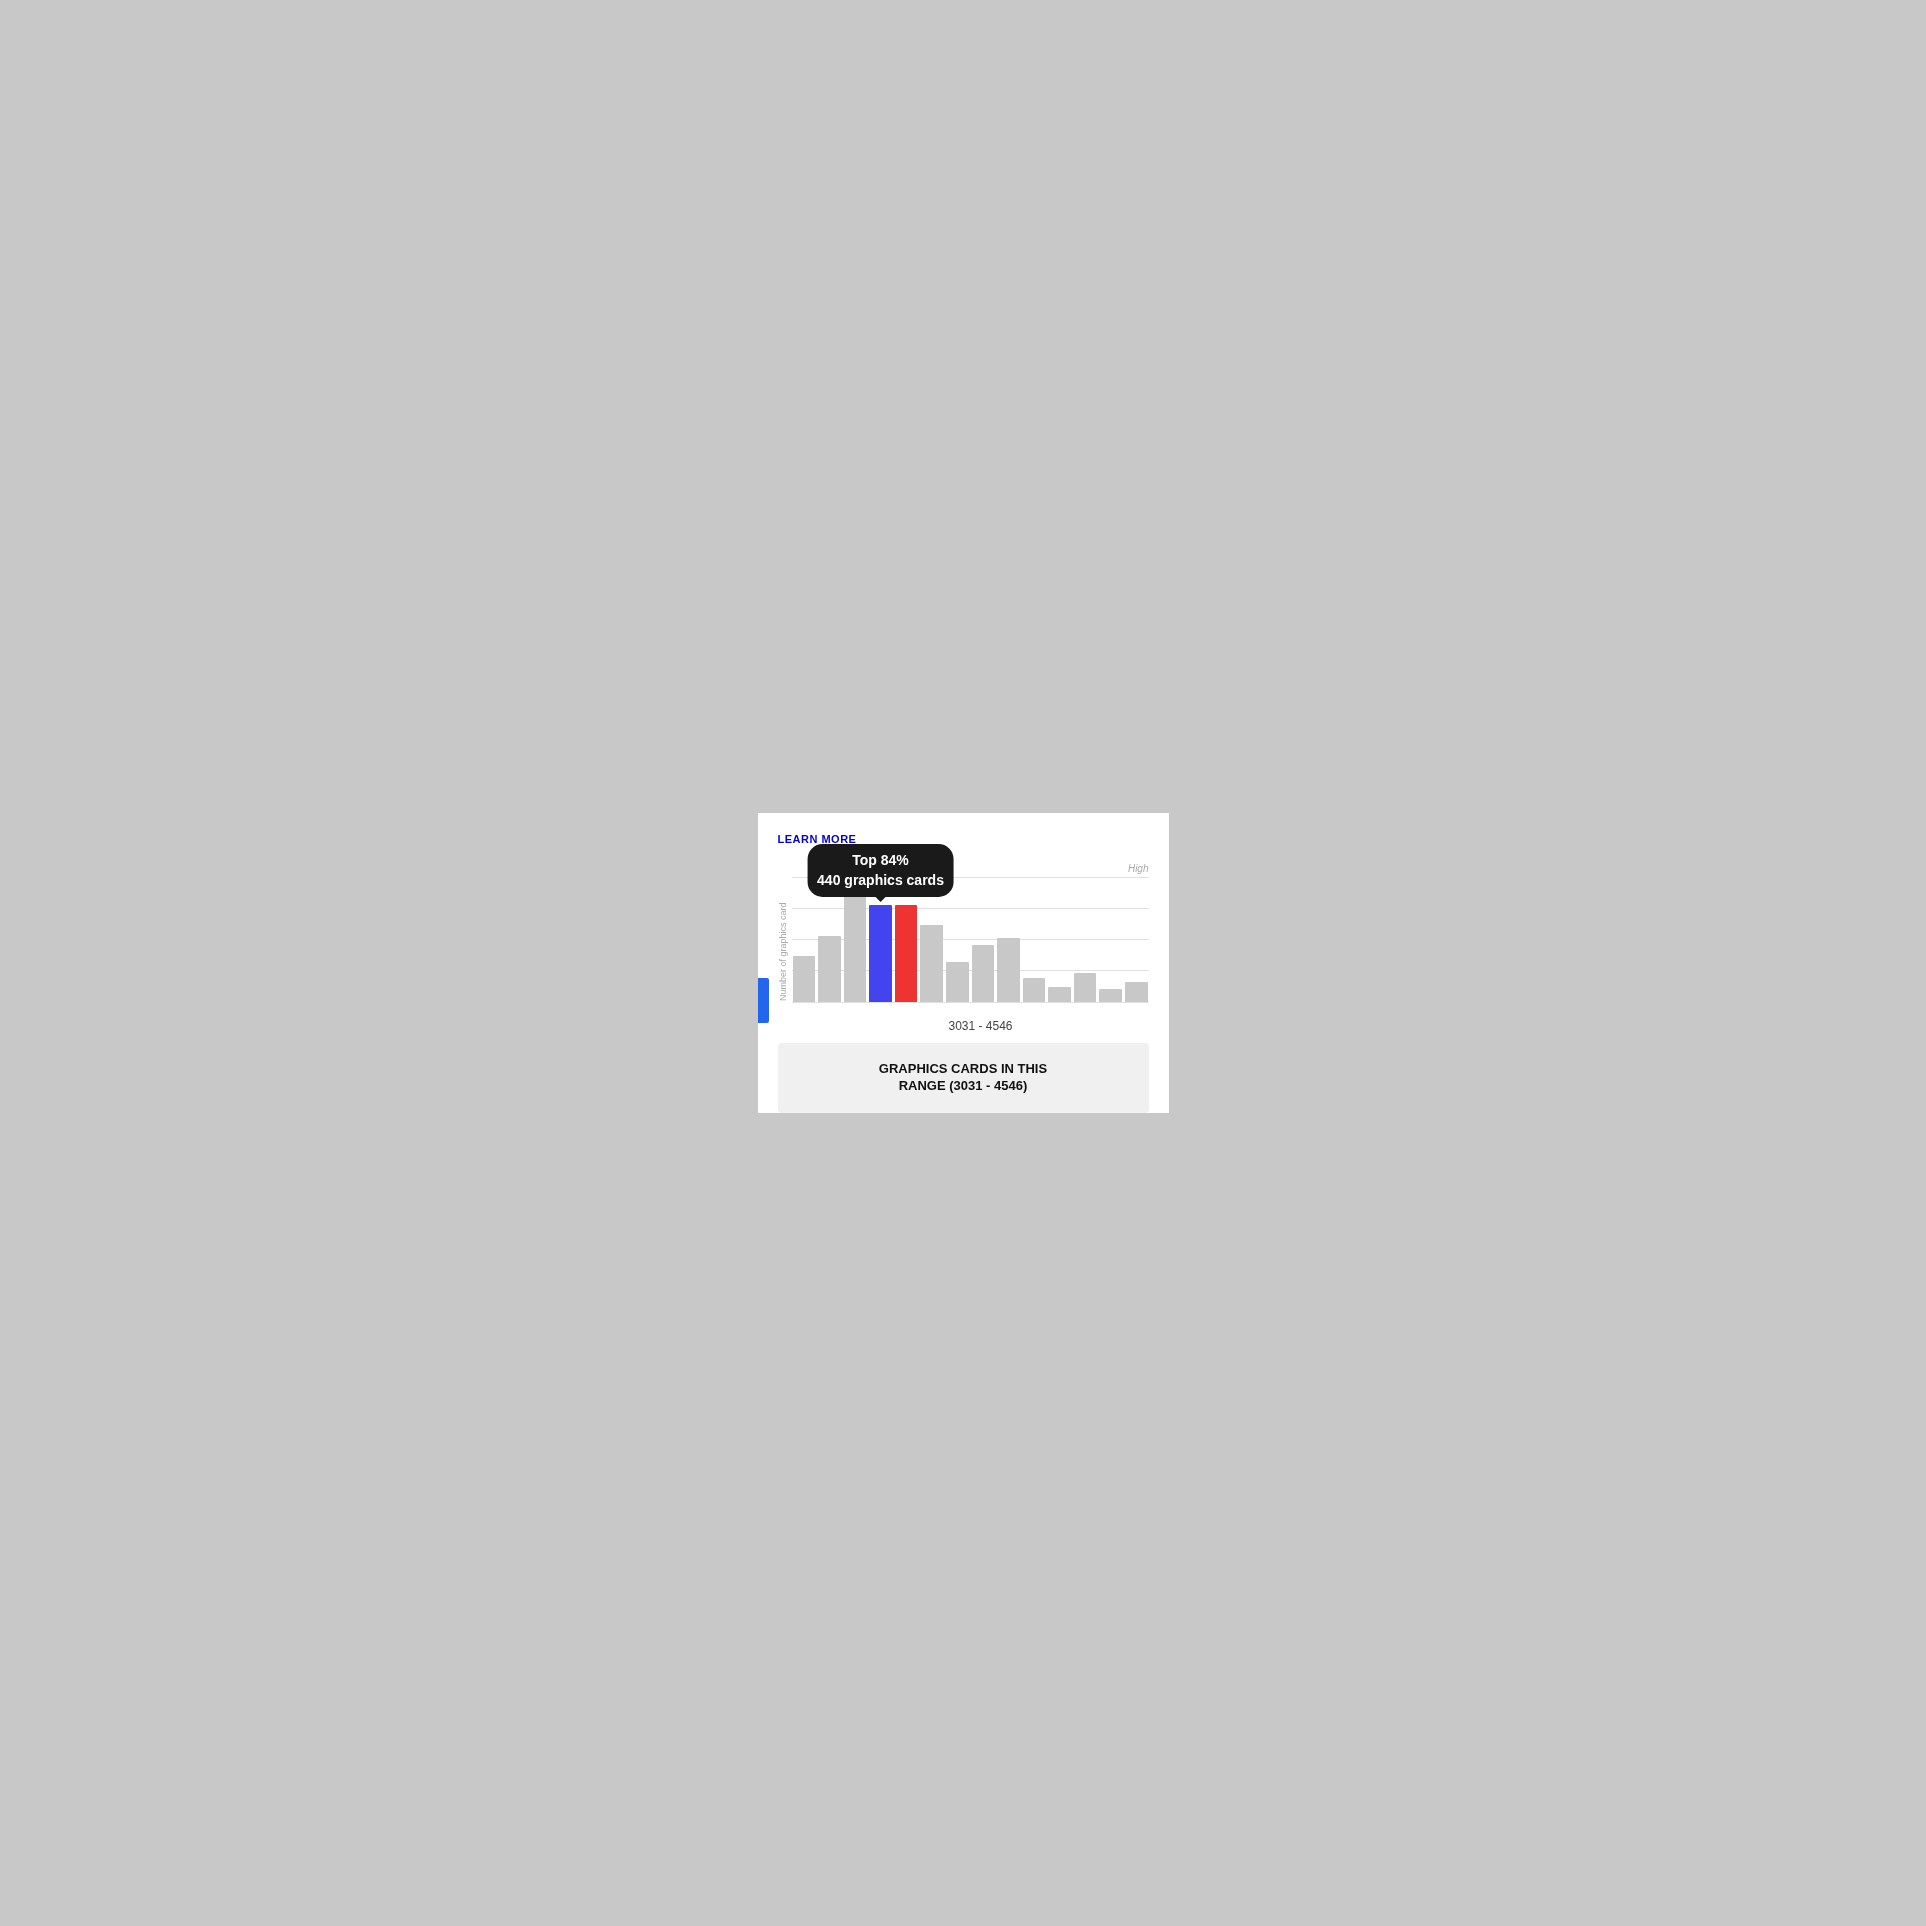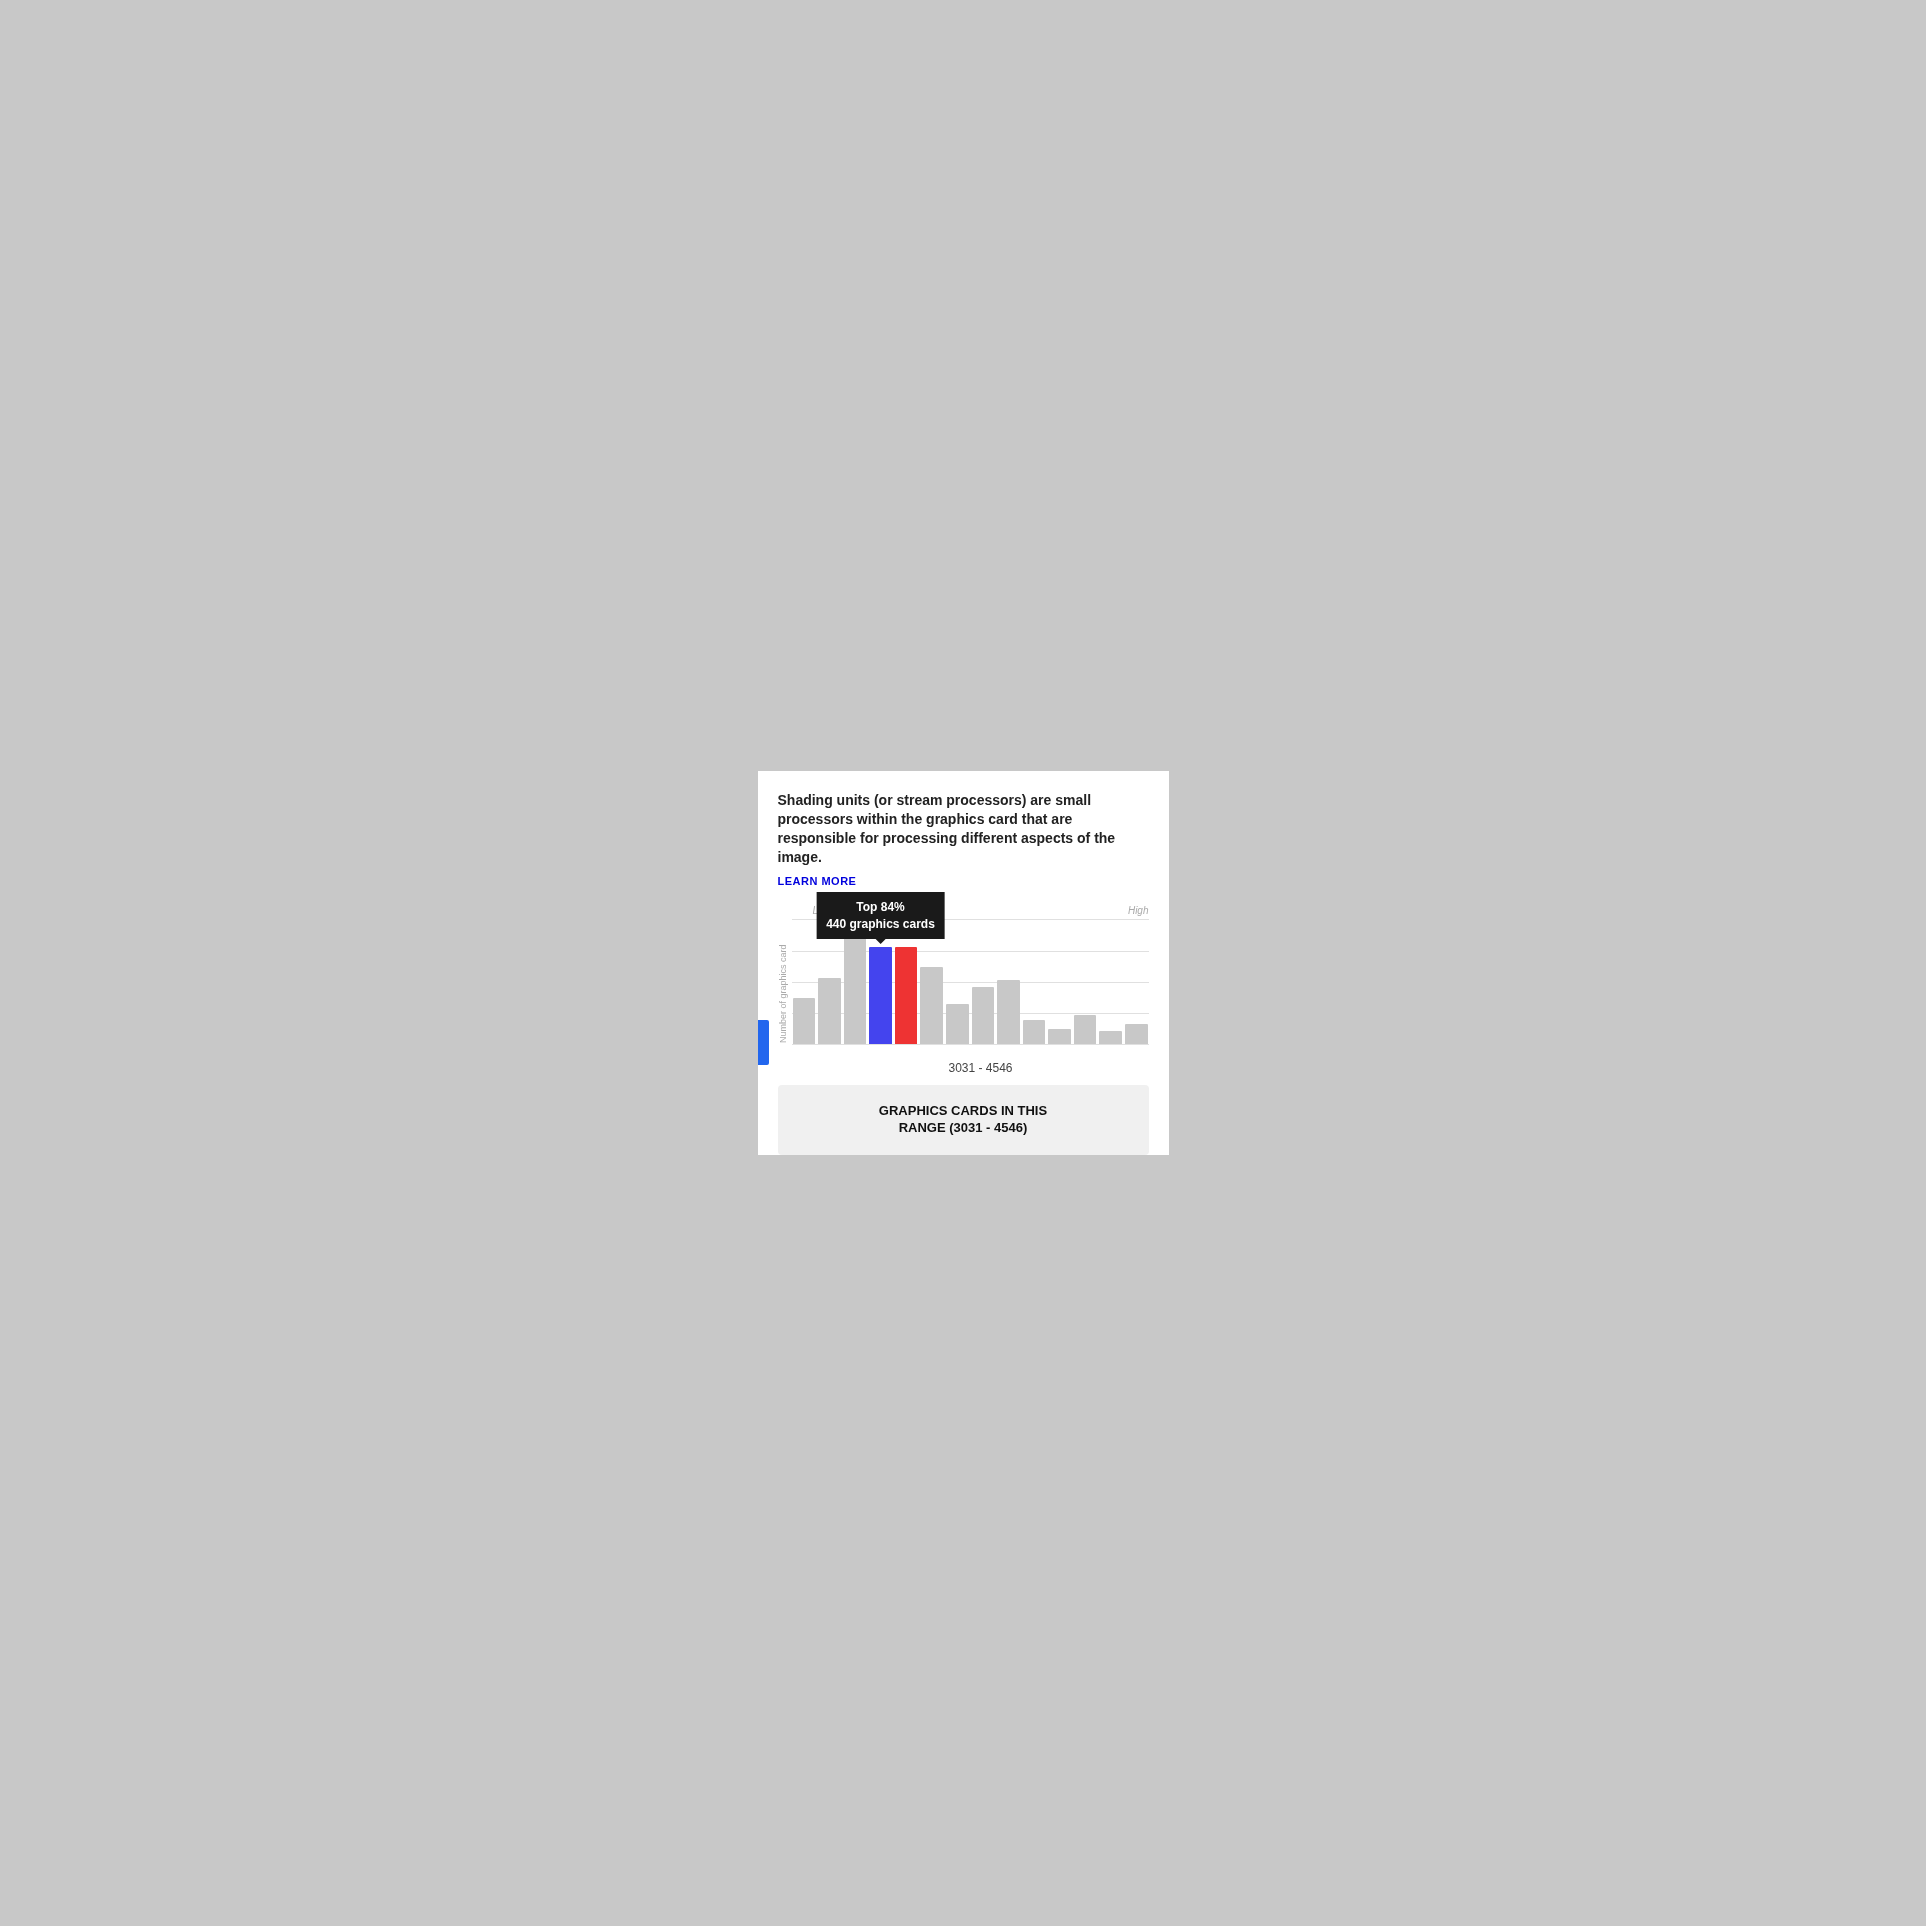--- a/index.html
+++ b/index.html
@@ -93,23 +93,23 @@
       top: 0;
       display: flex;
       align-items: flex-end;
       gap: 3px;
       padding: 0 1px;
     }
     .tooltip {
       position: absolute;
       background: #1a1a1a;
       color: #fff;
-      border-radius: 0;
+      border-radius: 15px;
       padding: 7px 10px;
-      font-size: 12px;
+      font-size: 14px;
       font-weight: 700;
       text-align: center;
       line-height: 1.4;
       white-space: nowrap;
       bottom: calc(100% + 8px);
       left: 50%;
       transform: translateX(-50%);
       z-index: 10;
       pointer-events: none;
     }
@@ -149,21 +149,20 @@
       height: 45px;
       background: #2266ee;
       border-radius: 0 2px 2px 0;
     }
   </style>
 </head>
 <body>
 
 <div class="panel">
 
-  <p class="description-text">Shading units (or stream processors) are small processors within the graphics card that are responsible for processing different aspects of the image.</p>
 
   <a class="learn-more" href="#">LEARN MORE</a>
 
   <div class="chart-area">
     <div class="axis-labels">
       <span class="axis-label">Low</span>
       <span class="axis-label">High</span>
     </div>
 
     <div class="chart-inner">

